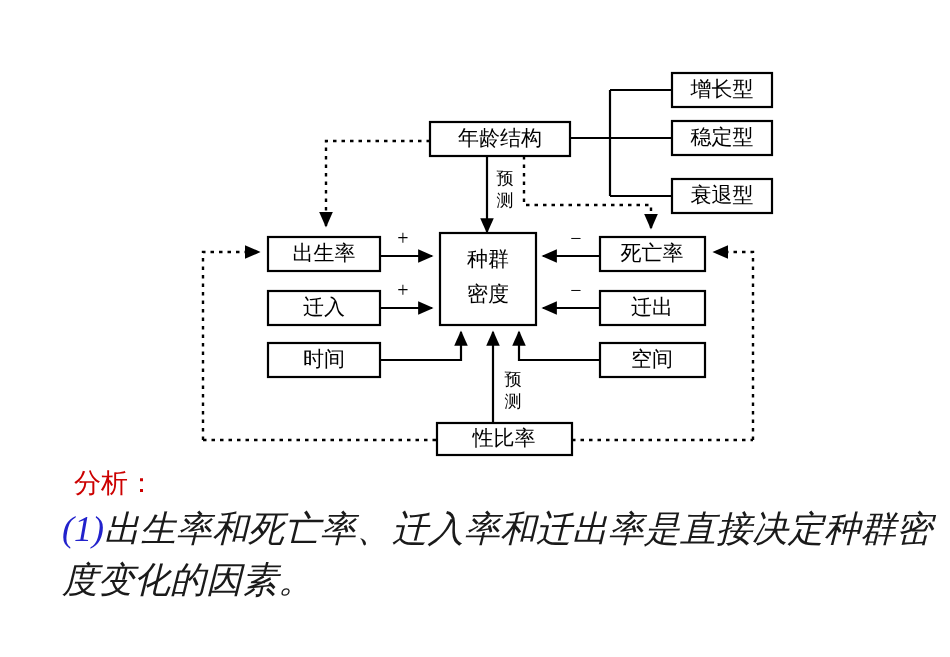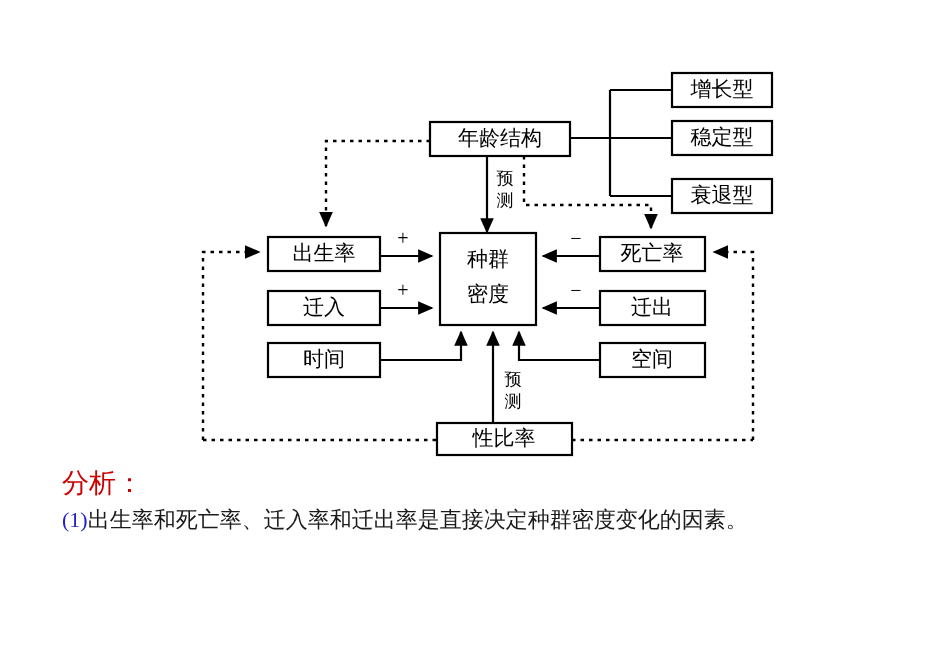--- a/index.html
+++ b/index.html
@@ -70,29 +70,30 @@
     position: absolute;
     left: 62px;
     top: 466px;
     width: 870px;
   }
   .analysis-heading {
     font-family: "Liberation Serif", "DejaVu Serif", serif;
     font-size: 27px;
     color: #cc0000;
     line-height: 1.32;
-    margin: 0 0 2px 0;
+    margin: 0 0 2px 12px;
     white-space: nowrap;
   }
   .analysis-para {
     font-family: "Liberation Serif", "DejaVu Serif", serif;
-    font-size: 22px;
+    font-size: 36px;
     color: #1a1a1a;
     line-height: 1.42;
     margin: 0;
+    font-style: italic;
   }
   .para-marker {
     color: #2222cc;
   }
   .para-text {
     color: #1a1a1a;
   }
 </style>
 </head>
 <body>

